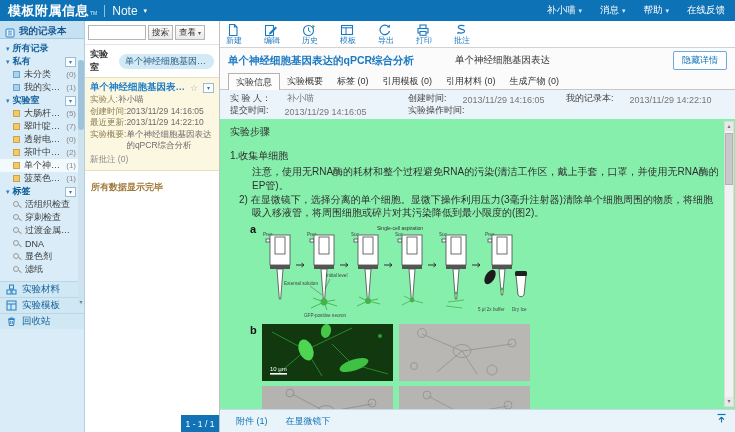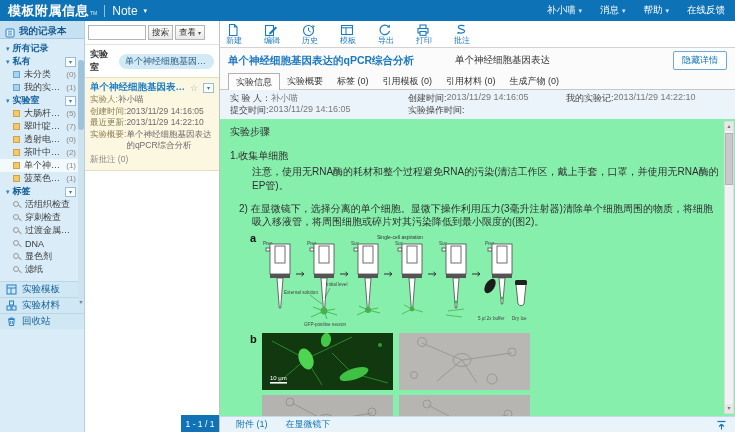--- a/index.html
+++ b/index.html
@@ -79,40 +79,40 @@
   .titem .tlab{font-size:8px;color:#1c7ac0;line-height:8px}
   .docheader{height:25px;background:#fbfbfb;display:flex;align-items:center;padding:0 8px;position:relative}
   .doc-title{color:#1b79c2;font-weight:bold;font-size:10.5px;z-index:2}
   .center-name{position:absolute;left:170px;right:120px;text-align:center;font-size:9.5px;color:#333;white-space:nowrap;overflow:hidden}
   .hide-btn{margin-left:auto;border:1px solid #6fa8d6;color:#1173b5;background:#fdfeff;font-size:9px;padding:2px 8px;border-radius:2px;cursor:pointer;z-index:2}
   .tabs{display:flex;align-items:flex-start;height:17px;padding-left:8px;border-bottom:1px solid #c6c6c6;background:#fbfbfb;font-size:9px;color:#333}
   .tab{padding:2px 7px 2px 7px;margin-bottom:-1px;cursor:pointer;white-space:nowrap}
   .tab.active{border:1px solid #b2b2b2;border-bottom:1px solid #fdfdfd;background:#fdfdfd}
   .infopanel{background:#ebf4fb;padding:2px 10px 3px 10px;font-size:9px}
   .irow{display:grid;grid-template-columns:178px 158px 1fr;align-items:center;height:12px}
-  .ifield{display:flex;align-items:flex-start;gap:0;white-space:nowrap}
+  .ifield{display:flex;align-items:flex-end;gap:16px;white-space:nowrap}
   .ilabel{color:#444}
   .ival{color:#777}
   .chip{background:#dbe7f1;border:1px solid #c4d5e3;padding:0 5px;color:#555;font-size:8.5px;cursor:pointer}
   .docbody{flex:1;position:relative;background:#86efac;padding:6px 16px 8px 10px;font-size:10px;color:#2f2f2f;overflow:hidden}
   .p-section{margin:0 0 10px 0}
   .p-group{margin:0 0 2px 0}
   .p-step1{padding-left:9px;margin-bottom:9px}
-  .p-note{padding-left:22px;margin-bottom:9px}
+  .p-note{padding-left:22px;}
   .p-step2{padding-left:22px;text-indent:-13px;line-height:13px;margin-bottom:4px}
   .figure{margin-left:20px}
   .fig-row{display:flex;align-items:flex-start}
   .fig-label{font-weight:bold;font-size:11px;width:12px;flex:none;color:#111}
   .vscroll{position:absolute;right:1px;top:2px;bottom:2px;width:10px;background:#f2f2f2;border:1px solid #dcdcdc}
   .vs-btn{height:9px;color:#777;font-size:6px;text-align:center;line-height:9px;background:#e8e8e8;cursor:pointer}
   .vs-btn.up::before{content:"▴"}
   .vs-btn.down::before{content:"▾"}
   .vs-btn.down{position:absolute;bottom:0;left:0;right:0}
   .vs-thumb{margin-top:2px;height:52px;background:#c9c9c9;border:1px solid #b3b3b3;cursor:grab}
-  .bbar{height:16px;background:#e9f3fa;border-top:1px solid #c4dae9;display:flex;align-items:center;gap:18px;padding-left:16px;font-size:9px;color:#1173b5;position:relative}
+  .bbar{height:23px;background:#e9f3fa;border-top:1px solid #c4dae9;display:flex;align-items:center;gap:18px;padding-left:16px;font-size:9px;color:#1173b5;position:relative}
   .bbar .blink{cursor:pointer}
   .collapse-ic{position:absolute;right:8px;top:3px;cursor:pointer}
 
   svg text{font-family:"Liberation Sans","DejaVu Sans",sans-serif}
   .fs5{font-size:5px;fill:#333}
   .fs45{font-size:4.6px;fill:#444}
   .fsw{font-size:6px;fill:#fff}
   .pip{fill:#fff;stroke:#4a4a4a;stroke-width:.8}
   .ldr{stroke:#555;stroke-width:.5;fill:none}
   .arr{stroke:#333;stroke-width:1;fill:none}
@@ -266,32 +266,32 @@
 
       <div class="sb-scroll">
         <div class="sb-thumb"></div>
         <div class="sb-down"></div>
       </div>
     </div>
 
     <div class="sbfoot">
       <div class="sbfoot-row">
         <svg width="11" height="11" viewBox="0 0 11 11">
-            <rect x="1" y="1" width="9" height="9" fill="none" stroke="#2a7fc1" stroke-width="1"></rect>
-            <path d="M1 4h9M5 4v6" stroke="#2a7fc1" stroke-width="1"></path>
-          </svg>
-        <span>实验模板</span>
-      </div>
-      <div class="sbfoot-row">
-        <svg width="11" height="11" viewBox="0 0 11 11">
             <rect x="3.5" y="1" width="4" height="4" fill="none" stroke="#2a7fc1" stroke-width="1"></rect>
             <rect x="1" y="6" width="4" height="4" fill="none" stroke="#2a7fc1" stroke-width="1"></rect>
             <rect x="6" y="6" width="4" height="4" fill="none" stroke="#2a7fc1" stroke-width="1"></rect>
           </svg>
         <span>实验材料</span>
+      </div>
+      <div class="sbfoot-row">
+        <svg width="11" height="11" viewBox="0 0 11 11">
+            <rect x="1" y="1" width="9" height="9" fill="none" stroke="#2a7fc1" stroke-width="1"></rect>
+            <path d="M1 4h9M5 4v6" stroke="#2a7fc1" stroke-width="1"></path>
+          </svg>
+        <span>实验模板</span>
       </div>
       <div class="sbfoot-row">
         <svg width="11" height="11" viewBox="0 0 11 11">
             <path d="M2 3h7M4 3V2h3v1" fill="none" stroke="#2a7fc1" stroke-width="1"></path>
             <path d="M2.8 3.5l.6 6h4.2l.6-6z" fill="none" stroke="#2a7fc1" stroke-width="1"></path>
             <path d="M4.6 5v3M6.4 5v3" stroke="#2a7fc1" stroke-width=".8"></path>
           </svg>
         <span>回收站</span>
       </div>
     </div>
@@ -333,20 +333,21 @@
         <span class="flabel">最近更新:</span>
         <span>2013/11/29 14:22:10</span>
       </div>
       <div class="cfield wrap">
         <span class="flabel">实验概要:</span>
         <span>单个神经细胞基因表达的qPCR综合分析</span>
       </div>
       <div class="c-anno">新批注 (0)</div>
     </div>
 
+    <div class="all-loaded">所有数据显示完毕</div>
     <div class="pagebox">1 - 1 / 1</div>
   </section>
 
   <section class="content">
 
     <div class="toolbar">
       <div class="titem">
         <svg width="14" height="14" viewBox="0 0 14 14">
             <path d="M3.5 1.5h5l2.5 2.5v8.5h-7.5z" fill="none" stroke="#1c7ac0" stroke-width="1.1"></path>
             <path d="M8.5 1.5V4H11" fill="none" stroke="#1c7ac0" stroke-width="1.1"></path>
@@ -418,21 +419,21 @@
       <div class="irow">
         <span class="ifield">
           <span class="ilabel">实 验 人：</span>
           <span class="ival">补小喵</span>
         </span>
         <span class="ifield">
           <span class="ilabel">创建时间:</span>
           <span class="ival">2013/11/29 14:16:05</span>
         </span>
         <span class="ifield">
-          <span class="ilabel">我的实验记:</span>
+          <span class="ilabel">我的记录本:</span>
           <span class="ival">2013/11/29 14:22:10</span>
         </span>
       </div>
       <div class="irow">
         <span class="ifield">
           <span class="ilabel">提交时间:</span>
           <span class="ival">2013/11/29 14:16:05</span>
         </span>
         <span class="ifield">
           <span class="ilabel">实验操作时间:</span>

